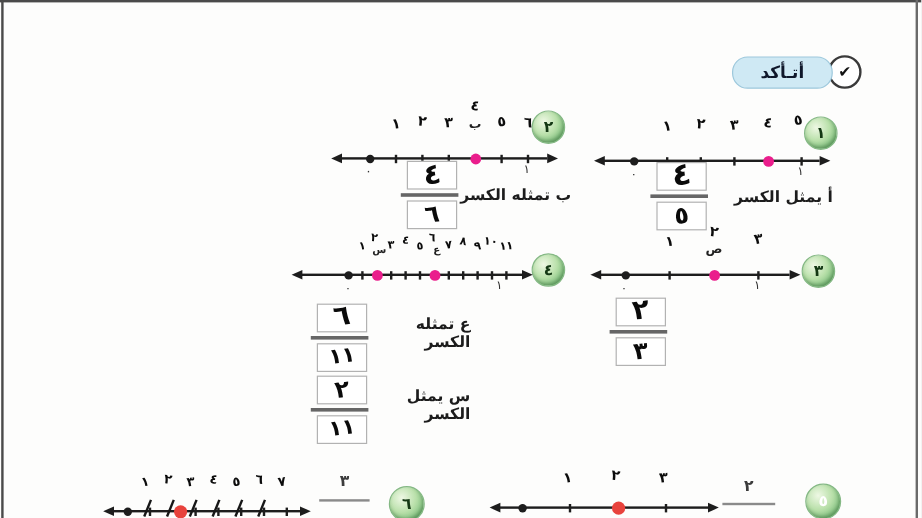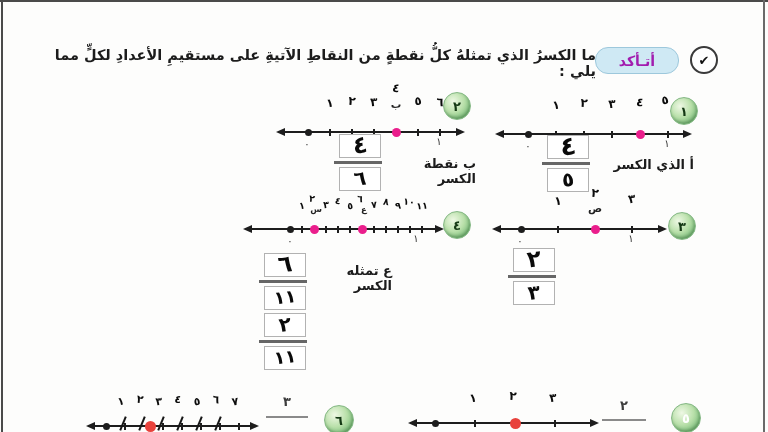--- a/index.html
+++ b/index.html
@@ -3,23 +3,23 @@
 <meta charset="utf-8">
 <style>
   html,body{margin:0;padding:0;background:#e9e9e9;}
   #page{position:relative;width:768px;height:432px;background:#fdfdfc;overflow:hidden;
         font-family:"DejaVu Sans",sans-serif;}
   .bline{position:absolute;background:#4a4a4a;}
   
   .chk{position:absolute;left:690px;top:46px;width:24px;height:24px;border-radius:50%;
        border:2px solid #3a3a3a;background:#fff;display:flex;align-items:center;
        justify-content:center;font-size:13px;font-weight:bold;color:#111;}
-  .badge{position:absolute;left:595px;top:47px;width:82px;height:25px;background:#cfe9f4;
+  .badge{position:absolute;left:610px;top:47px;width:82px;height:25px;background:#cfe9f4;
        border:1.5px solid #9dc8dc;border-radius:13px;display:flex;align-items:center;
-       justify-content:center;font-size:14px;font-weight:bold;color:#a21caf;}
+       justify-content:center;font-size:14px;font-weight:bold;color:#0f172a;}
   .prompt{position:absolute;left:40px;top:47px;width:556px;direction:rtl;text-align:right;
        font-size:14.5px;font-weight:bold;color:#1c1c1c;}
   .sec2{position:absolute;left:388px;top:361px;width:364px;direction:rtl;text-align:right;
        font-size:15.5px;font-weight:bold;color:#0d0d0d;}
   
   .qnum{position:absolute;width:26px;height:26px;border-radius:50%;
        background:radial-gradient(circle at 35% 32%,#eef8e4 0%,#b9e0aa 45%,#7cbe7c 80%,#68a868 100%);
        border:1px solid #84b884;box-shadow:inset -1px -2px 3px rgba(50,100,50,.45);
        display:flex;align-items:center;justify-content:center;font-size:13px;font-weight:bold;color:#143814;}
   .qnum.big{width:28px;height:28px;}
@@ -56,42 +56,41 @@
 <body>
 
 <div id="page">
 
   <div class="bline" style="left:0;top:0;width:768px;height:2px;"></div>
   <div class="bline" style="left:1px;top:0;width:2px;height:432px;"></div>
   <div class="bline" style="left:763px;top:0;width:2px;height:432px;background:#6a6a6a;"></div>
 
   <div class="chk">✔</div>
   <div class="badge">أتـأكد</div>
-  <div class="prompt">ما الكسرُ الذي تمثلهُ كلُّ نقطةٍ من النقاطِ الآتيةِ على مستقيمِ الأعدادِ لكلٍّ مما يلي :</div>
 
   <div class="qnum" style="left:670px;top:97px;">١</div>
   <div class="numline" style="left:495px;top:121px;width:200px;height:40px;">
     <div class="nl-line" style="left:6px;width:182px;"></div>
     <div class="arr l" style="left:0;"></div>
     <div class="arr r" style="left:188px;"></div>
     <div class="zdot" style="left:29.5px;"></div>
     <div class="tick" style="left:60px;"></div>
     <div class="tick" style="left:88px;"></div>
     <div class="tick" style="left:116px;"></div>
     <div class="tick" style="left:172px;"></div>
     <div class="pdot" style="left:140.5px;"></div>
     <span class="hw" style="left:54px;top:-22px;transform:rotate(-8deg);">١</span>
     <span class="hw" style="left:82px;top:-24px;transform:rotate(6deg);">٢</span>
     <span class="hw" style="left:110px;top:-23px;transform:rotate(-5deg);">٣</span>
     <span class="hw" style="left:138px;top:-25px;transform:rotate(9deg);">٤</span>
     <span class="hw" style="left:163px;top:-27px;transform:rotate(-12deg);">٥</span>
     <span class="blbl" style="left:27px;top:20px;">٠</span>
     <span class="blbl" style="left:166px;top:18px;">١</span>
   </div>
-  <div class="cap" style="left:596px;top:157px;width:98px;">أ الذي الكسر</div>
+  <div class="cap" style="left:596px;top:157px;width:98px;">أ يمثل الكسر</div>
   <div class="afrac" style="left:542px;top:135px;">
     <div class="box">
         <span class="hwd" style="font-size:26px;">٤</span>
       </div>
     <div class="fline"></div>
     <div class="box">
         <span class="hwd">٥</span>
       </div>
   </div>
 
@@ -110,21 +109,21 @@
     <span class="hw" style="left:47px;top:-22px;transform:rotate(-7deg);">١</span>
     <span class="hw" style="left:69px;top:-24px;transform:rotate(8deg);">٢</span>
     <span class="hw" style="left:91px;top:-23px;transform:rotate(-4deg);">٣</span>
     <span class="hw" style="left:113px;top:-37px;transform:rotate(10deg);">٤</span>
     <span class="plbl" style="left:113px;top:-20px;">ب</span>
     <span class="hw" style="left:135px;top:-24px;transform:rotate(-9deg);">٥</span>
     <span class="hw" style="left:157px;top:-23px;transform:rotate(5deg);">٦</span>
     <span class="blbl" style="left:25px;top:20px;">٠</span>
     <span class="blbl" style="left:157px;top:18px;">١</span>
   </div>
-  <div class="cap" style="left:382px;top:156px;width:94px;">ب نقطة الكسر</div>
+  <div class="cap" style="left:382px;top:156px;width:94px;">ب تمثله الكسر</div>
   <div class="afrac" style="left:334px;top:134px;">
     <div class="box">
         <span class="hwd" style="font-size:24px;">٤</span>
       </div>
     <div class="fline"></div>
     <div class="box">
         <span class="hwd">٦</span>
       </div>
   </div>
 
@@ -190,20 +189,21 @@
   <div class="cap" style="left:306px;top:263px;width:86px;">ع تمثله الكسر</div>
   <div class="afrac" style="left:259px;top:253px;">
     <div class="box">
         <span class="hwd" style="font-size:23px;">٦</span>
       </div>
     <div class="fline"></div>
     <div class="box">
         <span class="hwd" style="font-size:18px;">١١</span>
       </div>
   </div>
+  <div class="cap" style="left:306px;top:323px;width:86px;">س يمثل الكسر</div>
   <div class="afrac" style="left:259px;top:313px;">
     <div class="box">
         <span class="hwd">٢</span>
       </div>
     <div class="fline"></div>
     <div class="box">
         <span class="hwd" style="font-size:18px;">١١</span>
       </div>
   </div>
 

